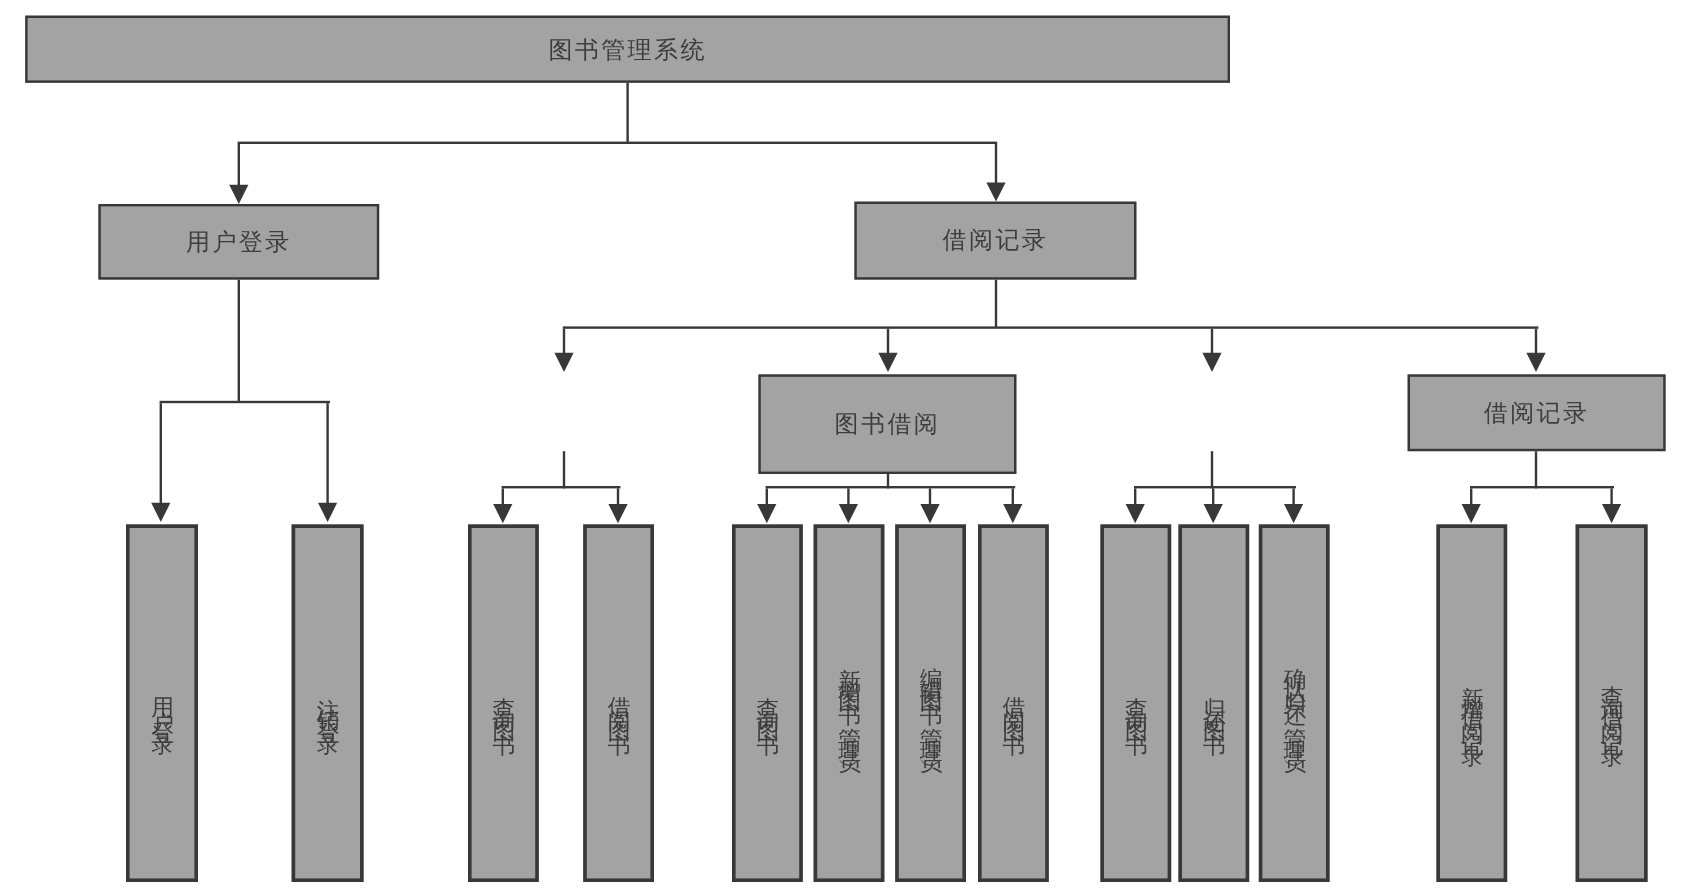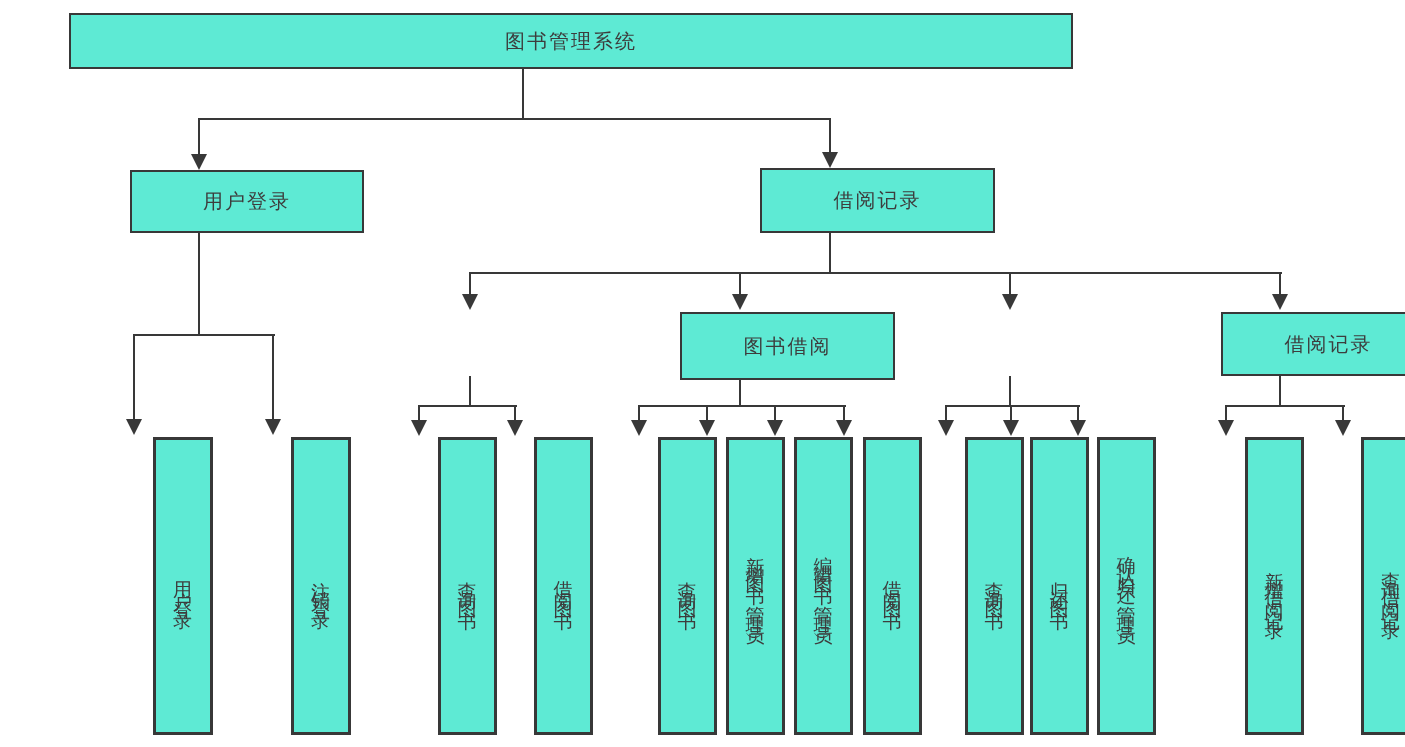--- a/index.html
+++ b/index.html
@@ -13,28 +13,27 @@
   body { font-family: "Liberation Sans", "DejaVu Sans", sans-serif; }
   .canvas {
     position: relative;
     width: 1405px;
     height: 747px;
     background: var(--bg);
     overflow: hidden;
   }
   .node {
     position: absolute;
-    background: #5eead4;
+    background: #a3a3a3;
     border: 2px solid var(--line);
     color: var(--text);
     display: flex;
     align-items: center;
     justify-content: center;
     z-index: 2;
-    margin-left: 48px;
   }
   .hnode { font-size: 20px; letter-spacing: 2px; }
   .vnode { border-width: 3px; font-size: 19px; }
   .vnode .vtext {
     writing-mode: vertical-rl;
     text-orientation: mixed;
     letter-spacing: 10px;
     line-height: 1;
     white-space: nowrap;
   }
@@ -90,21 +89,21 @@
   <div class="arrow" style="left:126px; top:336px; height:99px"></div>
   <div class="arrow" style="left:265px; top:336px; height:99px"></div>
 
   <div class="line" style="left:829px; top:233px; width:2px; height:40px"></div>
   <div class="line" style="left:469px; top:272px; width:813px; height:2px"></div>
   <div class="arrow" style="left:462px; top:274px; height:36px"></div>
   <div class="arrow" style="left:732px; top:274px; height:36px"></div>
   <div class="arrow" style="left:1002px; top:274px; height:36px"></div>
   <div class="arrow" style="left:1272px; top:274px; height:36px"></div>
 
-  <div class="node hnode" style="left:632px; top:312px; width:215px; height:68px">
+  <div class="node hnode" style="left:632px; top:312px; width:215px; height:83px">
     <span>图书借阅</span>
   </div>
   <div class="node hnode" style="left:1173px; top:312px; width:215px; height:64px">
     <span>借阅记录</span>
   </div>
 
   <div class="line" style="left:469px; top:376px; width:2px; height:31px"></div>
   <div class="line" style="left:418px; top:405px; width:99px; height:2px"></div>
   <div class="arrow" style="left:411px; top:407px; height:29px"></div>
   <div class="arrow" style="left:507px; top:407px; height:29px"></div>

